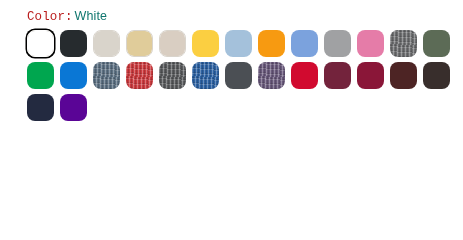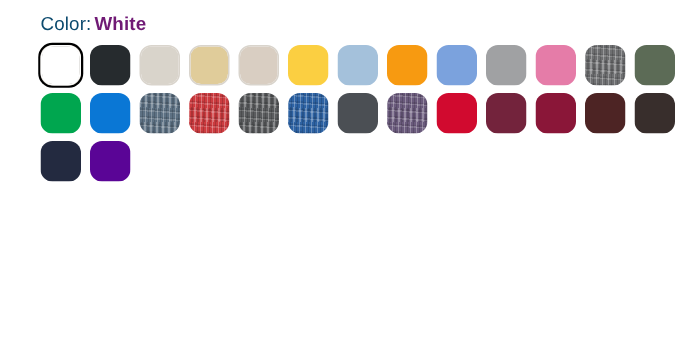--- a/index.html
+++ b/index.html
@@ -29,25 +29,26 @@
     left: 27px;
     top: 8px;
     font-size: 12.5px;
     line-height: 16px;
     color: #333333;
     letter-spacing: 0.1px;
     white-space: nowrap;
   }
   .label-key {
     font-weight: 400;
-    color: #0c4a6e;
+    color: #b91c1c;
+    font-family: Liberation Mono, monospace;
   }
   .label-value {
-    font-weight: 700;
-    color: #701a75;
+    font-weight: 400;
+    color: #0f766e;
     margin-left: 2px;
   }
 
   .swatch-grid {
     position: absolute;
     left: 27px;
     top: 30px;
     width: 436px;
   }
   .swatch-row {

